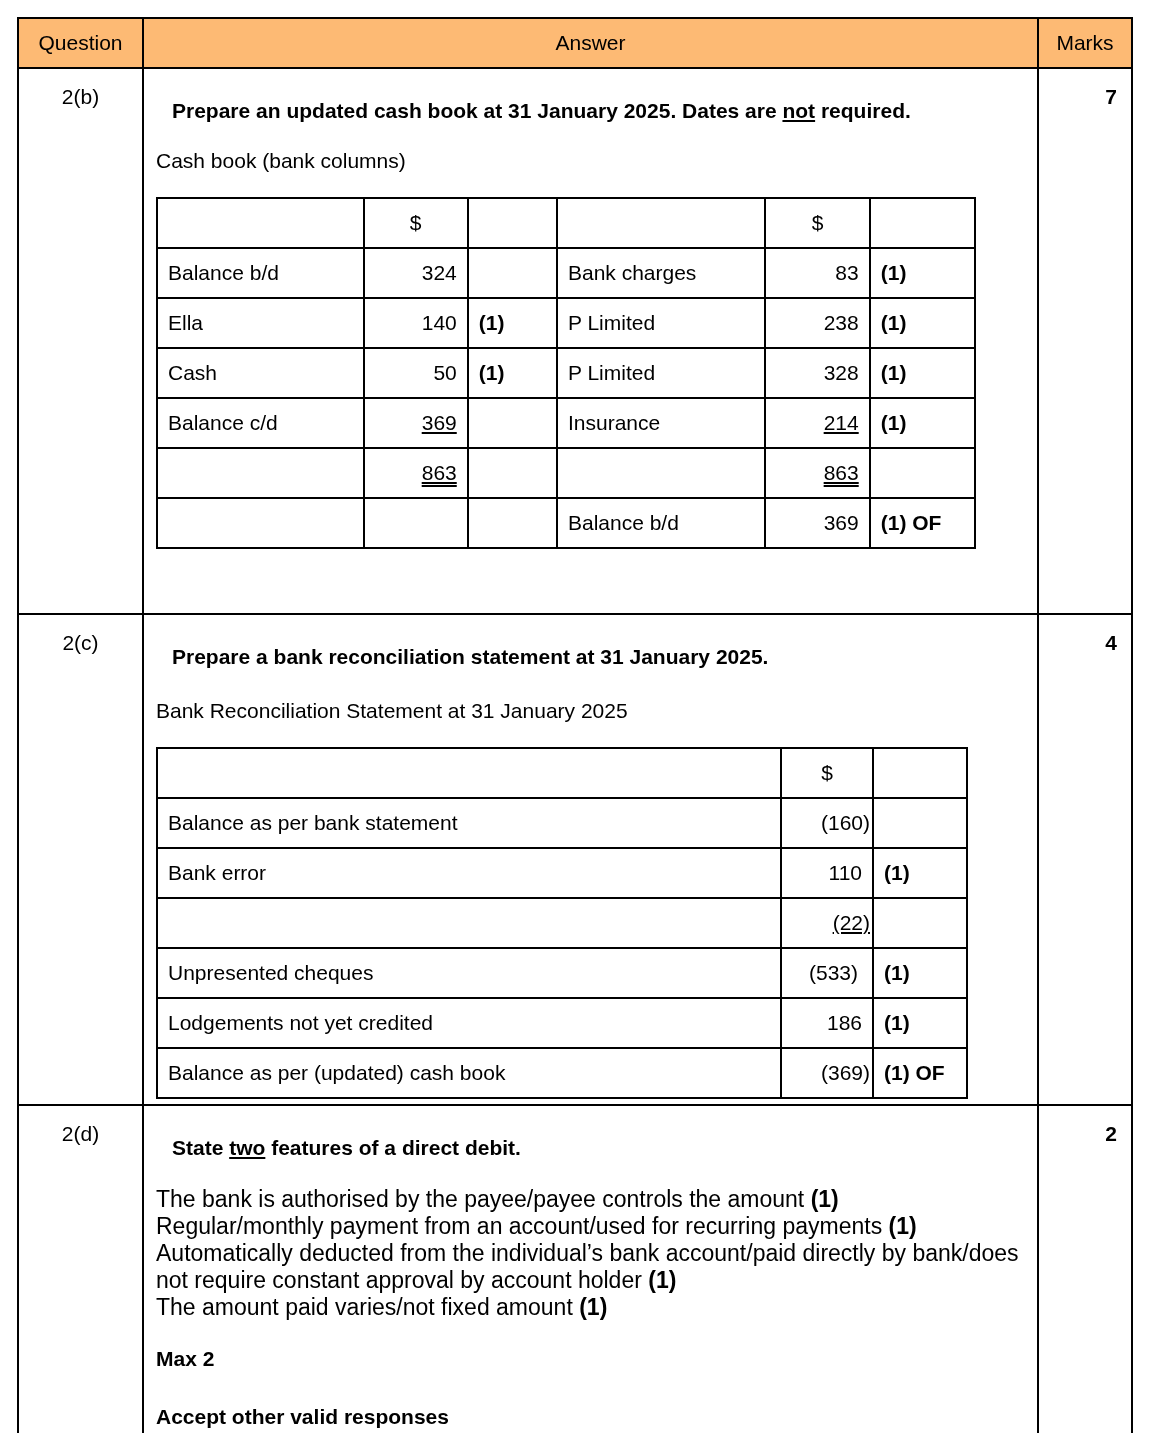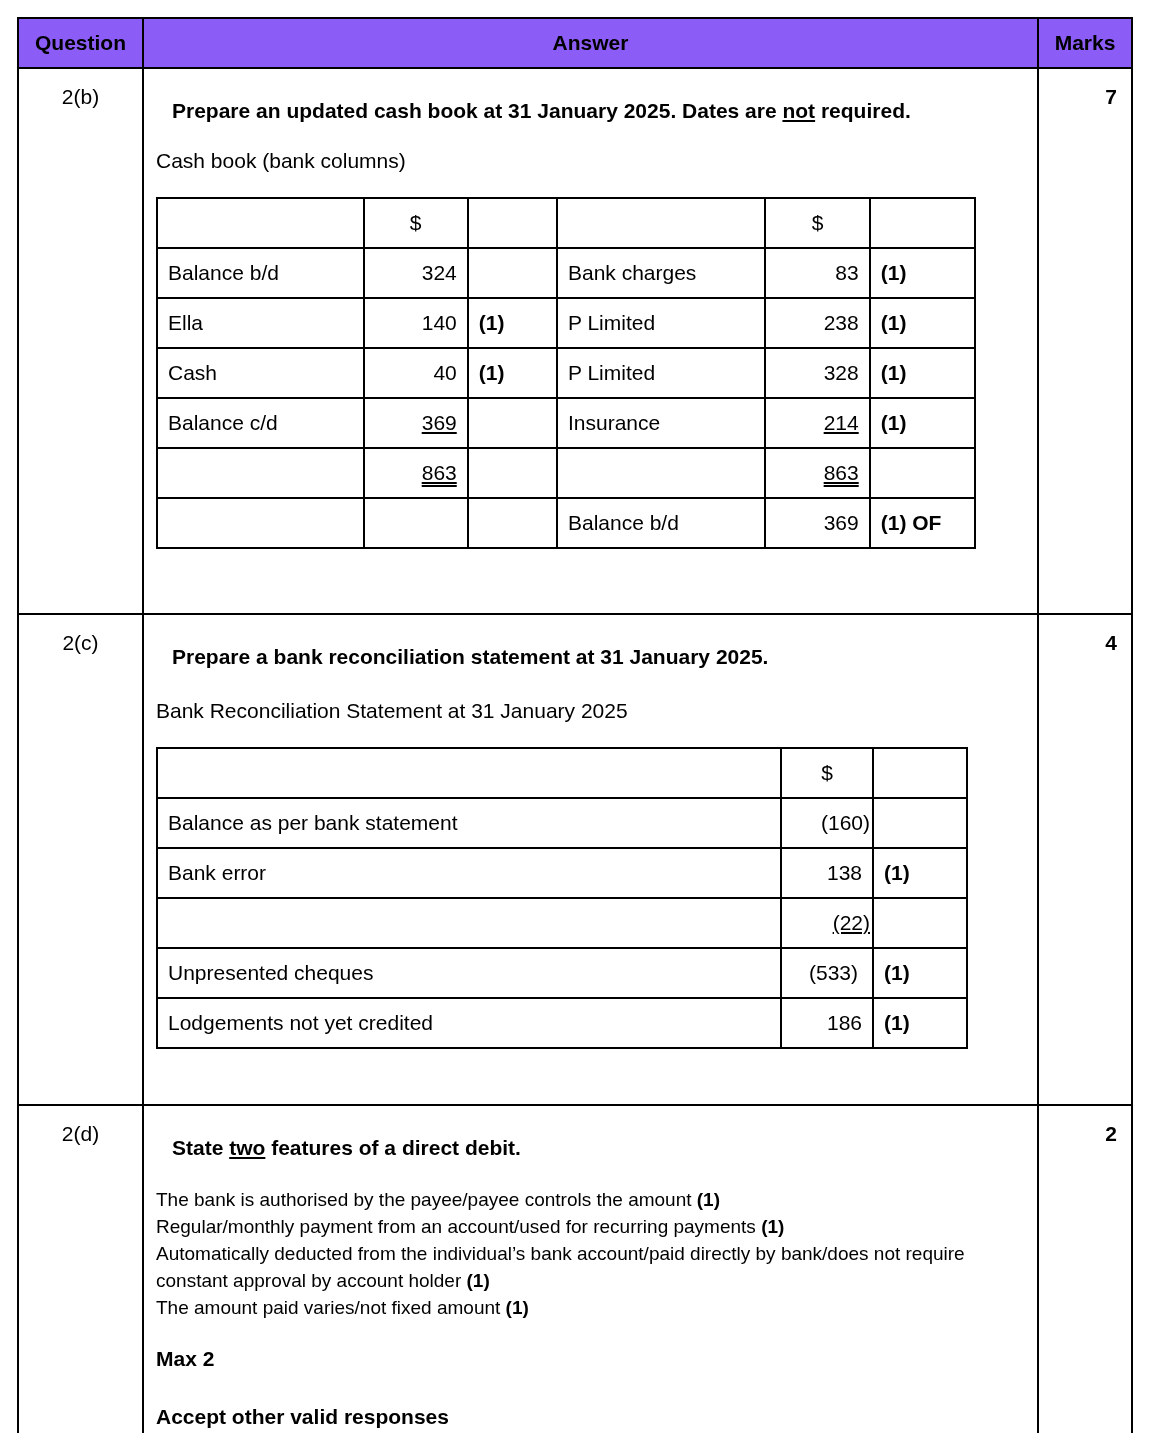--- a/index.html
+++ b/index.html
@@ -1,35 +1,35 @@
 <!DOCTYPE html>
 <html><head>
 <meta charset="utf-8">
 <style>
   html, body { margin:0; padding:0; background:#ffffff; }
   body { width:1150px; height:1433px; position:relative; font-family:"Liberation Sans", sans-serif; color:#000; }
   .outer { position:absolute; left:17px; top:17px; width:1116px; border-collapse:collapse; table-layout:fixed; }
   .outer td, .outer th { border:2px solid #000; vertical-align:top; padding:0; }
-  .outer th { background:#8b5cf6; font-weight:bold; font-size:21px; height:48px; vertical-align:middle; text-align:center;margin-top:24px; }
+  .outer th { background:#fdba74; font-weight:normal; font-size:21px; height:48px; vertical-align:middle; text-align:center;margin-top:24px; }
   .qcol { width:125px; }
   .mcol { width:94px; }
   .qcell { text-align:center; font-size:21px; padding-top:16px !important;border-radius:18px; }
   .mcell { text-align:right; font-size:21px; font-weight:bold; padding:16px 14px 0 0 !important; }
   .acell { padding:14px 0 0 12px !important; font-size:21px; }
   .prompt { font-weight:bold; font-size:21px; margin:16px; }
   .u { text-decoration:underline; }
   .subtitle { text-align:left; font-size:21px; margin:26px 0 0 0; width:866px; }
   .inner { border-collapse:collapse; margin-top:24px; font-size:21px; table-layout:fixed; }
   .inner td { border:2px solid #000; height:48px; padding:0 10px; vertical-align:middle; }
   .r { text-align:right; }
   .c { text-align:center; }
   .b { font-weight:bold; }
   .dbl { text-decoration:underline; text-decoration-style:double; }
   .sgl { text-decoration:underline; }
-  .dd-lines { margin-top:26px; font-size:19px; line-height:27px; }
+  .dd-lines { margin-top:26px; font-size:23px; line-height:27px; }
   .dd-lines p { margin:0; }
   .maxline { font-weight:bold; margin-top:26px; font-size:21px; }
   .accept { font-weight:bold; margin-top:34px; font-size:21px; padding-bottom:10px; }
 </style>
 </head>
 <body>
 
 <table class="outer">
   <colgroup>
       <col class="qcol">
@@ -77,21 +77,21 @@
         <tr>
           <td>Ella</td>
           <td class="r">140</td>
           <td class="b">(1)</td>
           <td>P Limited</td>
           <td class="r">238</td>
           <td class="b">(1)</td>
         </tr>
         <tr>
           <td>Cash</td>
-          <td class="r">40</td>
+          <td class="r">50</td>
           <td class="b">(1)</td>
           <td>P Limited</td>
           <td class="r">328</td>
           <td class="b">(1)</td>
         </tr>
         <tr>
           <td>Balance c/d</td>
           <td class="r"><span class="sgl">369</span></td>
           <td class="b"></td>
           <td>Insurance</td>
@@ -137,37 +137,42 @@
           <td class="c">$</td>
           <td></td>
         </tr>
         <tr>
           <td>Balance as per bank statement</td>
           <td class="r" style="padding-right:2px;">(160)</td>
           <td class="b"></td>
         </tr>
         <tr>
           <td>Bank error</td>
-          <td class="r">138</td>
+          <td class="r">110</td>
           <td class="b">(1)</td>
         </tr>
         <tr>
           <td></td>
           <td class="r" style="padding-right:2px;text-decoration:underline;">(22)</td>
           <td class="b"></td>
         </tr>
         <tr>
           <td>Unpresented cheques</td>
           <td class="r" style="padding-right:14px;">(533)</td>
           <td class="b">(1)</td>
         </tr>
         <tr>
           <td>Lodgements not yet credited</td>
           <td class="r">186</td>
           <td class="b">(1)</td>
+        </tr>
+        <tr>
+          <td>Balance as per (updated) cash book</td>
+          <td class="r" style="padding-right:2px;">(369)</td>
+          <td class="b">(1) OF</td>
         </tr>
       </tbody>
           </table>
     </td>
     <td class="mcell">4</td>
   </tr>
 
   <tr style="height:383px;">
     <td class="qcell">2(d)</td>
     <td class="acell">

